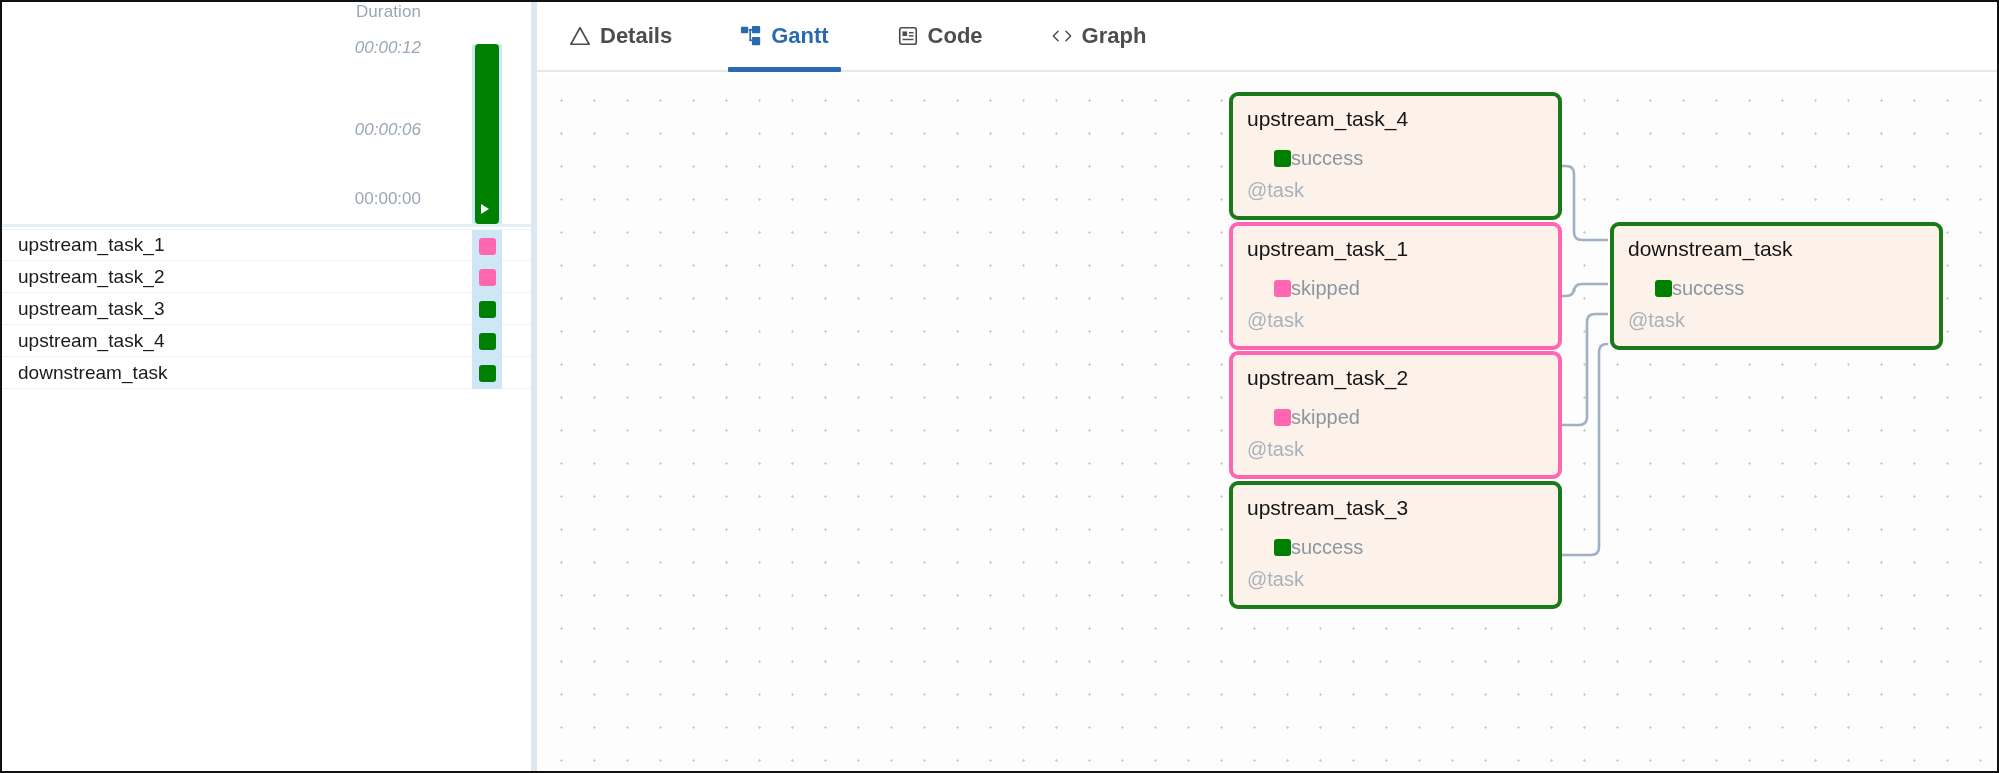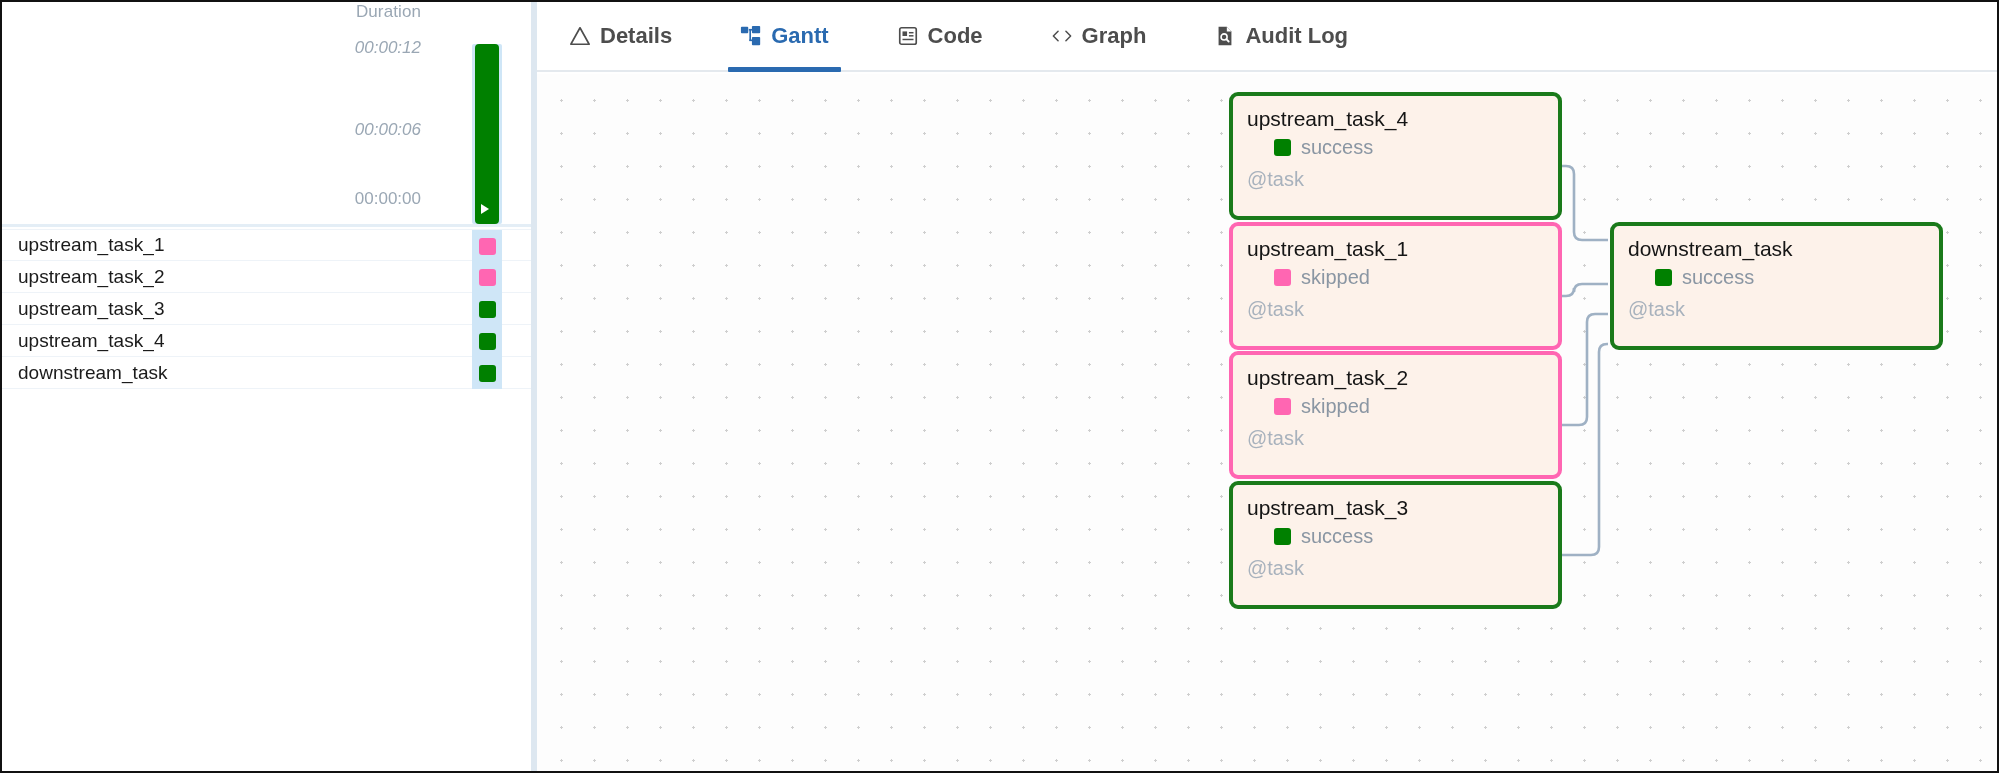--- a/index.html
+++ b/index.html
@@ -228,22 +228,21 @@
 
   .node-title {
     font-size: 21px;
     color: #151515;
     line-height: 1.25;
     white-space: nowrap;
   }
   .node-status {
     display: flex;
     align-items: center;
-    gap: 10px;
-    margin-top: 4px;
+    margin-top: 15px;
     padding-left: 27px;
   }
   .node-status-square {
     width: 17px;
     height: 17px;
     border-radius: 3px;
     flex: 0 0 17px;
   }
   .node-status-text {
     font-size: 20px;
@@ -351,31 +350,20 @@
         </div>
         <div class="tab">
           <span class="tab-icon">
             <svg width="26" height="22" viewBox="0 0 28 24" fill="none" stroke="currentColor" stroke-width="1.9" stroke-linecap="round" stroke-linejoin="round">
               <polyline points="9,6 3,12 9,18"></polyline>
               <polyline points="19,6 25,12 19,18"></polyline>
             </svg>
           </span>
           <span>Graph</span>
         </div>
-        <div class="tab">
-          <span class="tab-icon">
-            <svg width="22" height="22" viewBox="0 0 24 24">
-              <path d="M5 2 h9 l5 5 v15 h-14 z" fill="currentColor"></path>
-              <path d="M14 2 v5 h5 z" fill="#ffffff"></path>
-              <circle cx="11" cy="13" r="3.3" fill="none" stroke="#ffffff" stroke-width="1.7"></circle>
-              <line x1="13.4" y1="15.4" x2="16" y2="18" stroke="#ffffff" stroke-width="2" stroke-linecap="round"></line>
-            </svg>
-          </span>
-          <span>Audit Log</span>
-        </div>
       </div>
 
     <div class="graph-canvas" id="graph-canvas">
       <svg class="edges-svg" id="edges-svg">
           <path d="M 1031 92 H 1035 Q 1043 92 1043 100 V 158 Q 1043 166 1051 166 H 1077" fill="none" stroke="#9fb1c4" stroke-width="2.6"></path>
           <path d="M 1031 222 H 1035 Q 1043 222 1043 214 V 218 Q 1043 210 1051 210 H 1077" fill="none" stroke="#9fb1c4" stroke-width="2.6"></path>
           <path d="M 1031 351 H 1048 Q 1056 351 1056 343 V 248 Q 1056 240 1064 240 H 1077" fill="none" stroke="#9fb1c4" stroke-width="2.6"></path>
           <path d="M 1031 481 H 1060 Q 1068 481 1068 473 V 278 Q 1068 270 1076 270 H 1077" fill="none" stroke="#9fb1c4" stroke-width="2.6"></path>
         </svg>
     <div class="node" style="left: 698px; top: 18px; width: 333px; height: 128px; border-color: rgb(26, 122, 26);">

